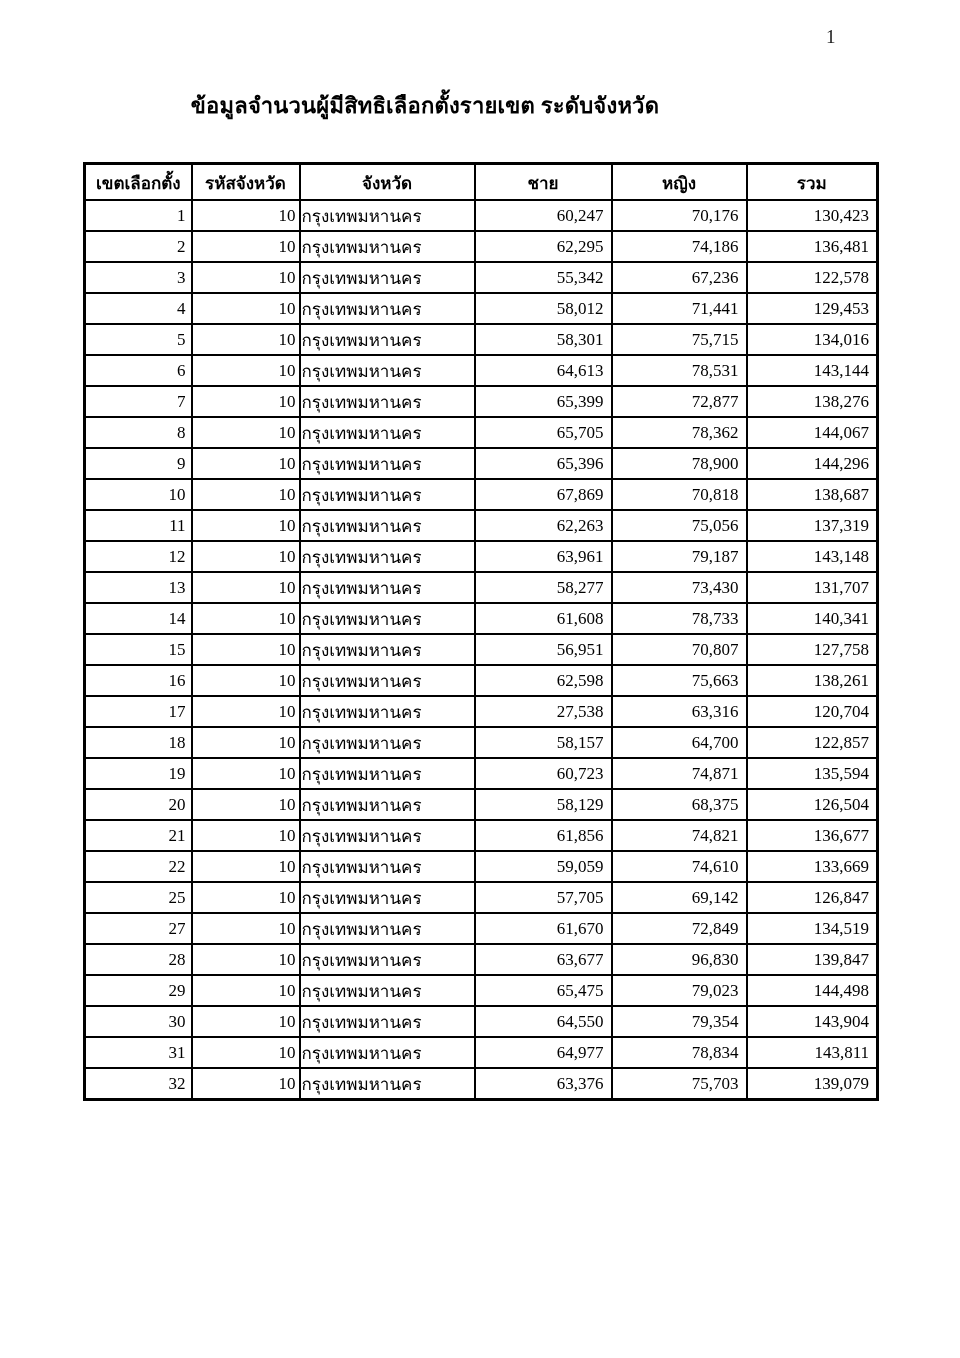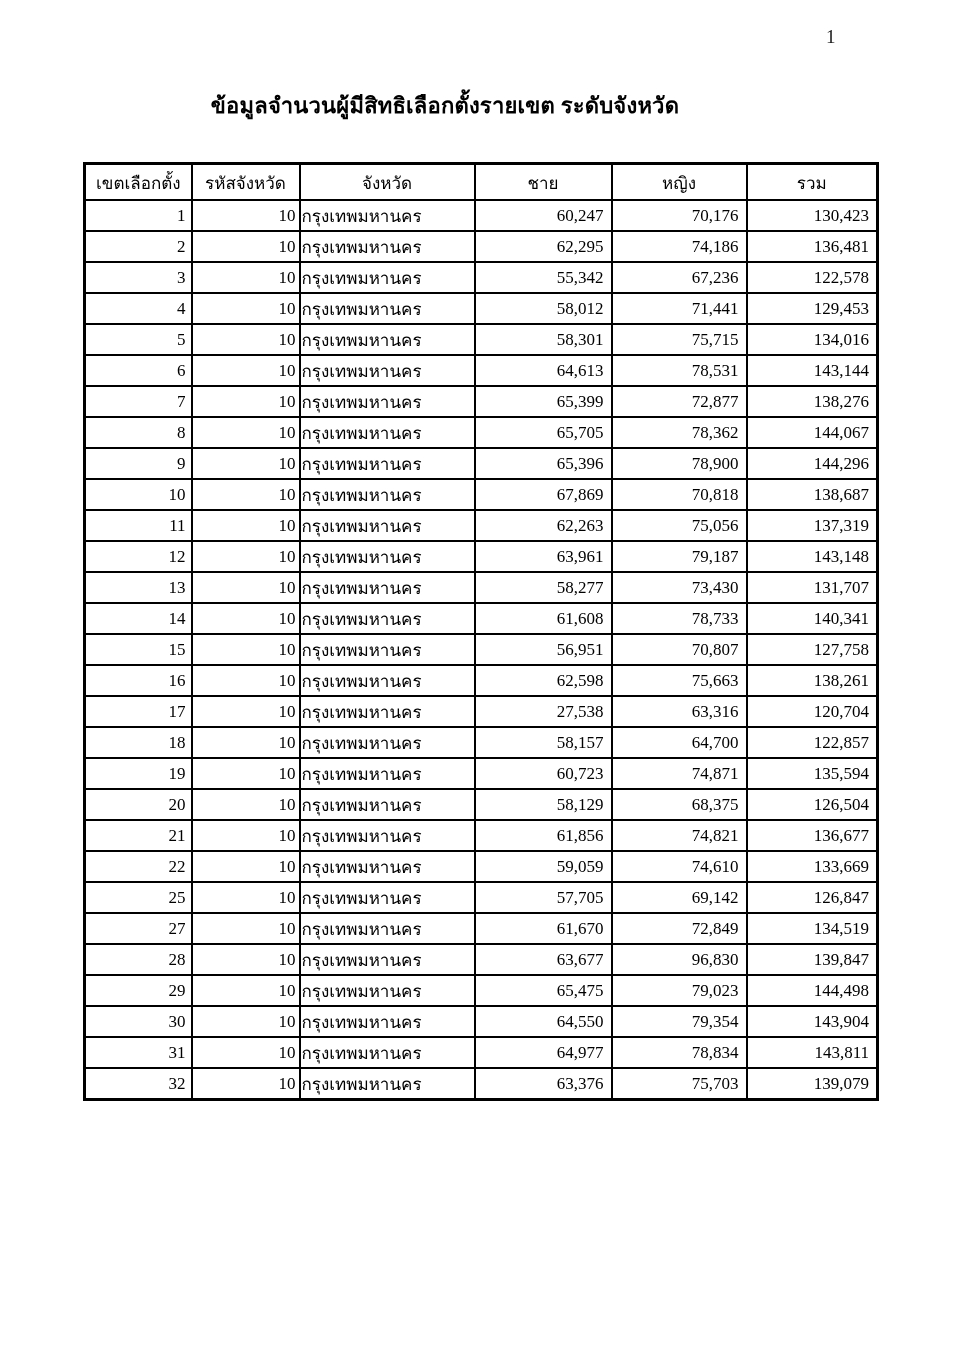--- a/index.html
+++ b/index.html
@@ -23,21 +23,20 @@
   }
   .doc-title {
     position: absolute;
     top: 88px;
     left: 0;
     width: 850px;
     text-align: center;
     font-size: 22px;
     font-weight: bold;
     letter-spacing: 0.2px;
-    padding-left: 20px;
   }
   table.voters {
     position: absolute;
     top: 162px;
     left: 83px;
     width: 793px;
     border-collapse: collapse;
     table-layout: fixed;
     border: 3px solid #000000;
     font-size: 17px;
@@ -45,21 +44,21 @@
   table.voters th,
   table.voters td {
     border: 2px solid #000000;
     overflow: hidden;
     white-space: nowrap;
     vertical-align: middle;
   }
   table.voters thead th {
     height: 34px;
     font-size: 17px;
-    font-weight: normal;
+    font-weight: bold;
     text-align: center;
     padding: 0 2px;
   }
   table.voters tbody tr {
     height: 31px;
   }
   td.cell-district  { text-align: right; padding-right: 5px; }
   td.cell-code      { text-align: right; padding-right: 3px; }
   td.cell-province  { text-align: left;  }
   td.cell-male,

